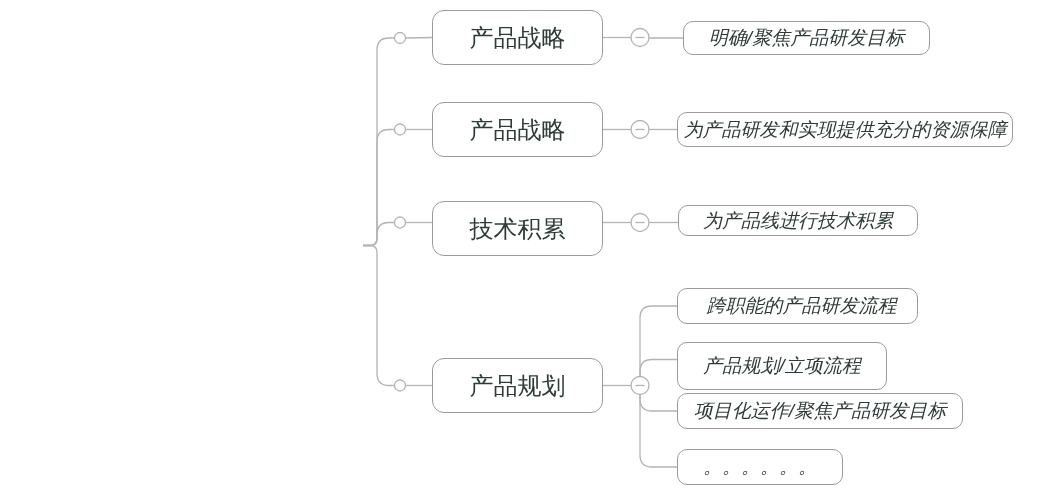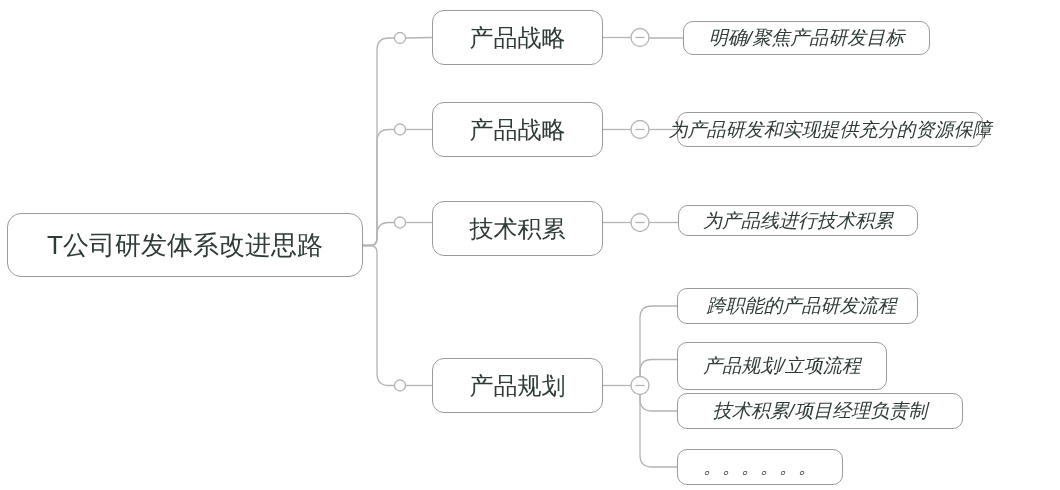--- a/index.html
+++ b/index.html
@@ -90,34 +90,33 @@
       <line x1="649" y1="129.5" x2="677" y2="129.5"></line>
       <line x1="649" y1="222.5" x2="678" y2="222.5"></line>
 
       <path d="M 640 376.5 V 318 Q 640 306 652 306 H 677"></path>
       <path d="M 640 376.5 V 371.5 Q 640 359.5 652 359.5 H 677"></path>
       <path d="M 640 394.5 V 399 Q 640 411 652 411 H 677"></path>
       <path d="M 640 394.5 V 455 Q 640 467 652 467 H 677"></path>
     </g>
   </svg>
 
-  <div class="node root">T公司研发体系改进思路</div>
 
   <div class="node topic" style="top:10px;">产品战略</div>
   <div class="node topic" style="top:102px;">产品战略</div>
   <div class="node topic" style="top:201px;">技术积累</div>
   <div class="node topic" style="top:358px;">产品规划</div>
 
   <div class="node leaf" style="left:683px; top:21px;  width:247px; height:34px;">明确/聚焦产品研发目标</div>
 
-  <div class="node leaf" style="left:677px; top:112px; width:306px; height:35px;">为产品研发和实现提供充分的资源保障</div>
+  <div class="node leaf" style="left:677px; top:112px; width:336px; height:35px;">为产品研发和实现提供充分的资源保障</div>
 
   <div class="node leaf" style="left:678px; top:205px; width:240px; height:31px;">为产品线进行技术积累</div>
 
   <div class="node leaf" style="left:677px; top:288px; width:241px; height:36px;padding-left:8px;">跨职能的产品研发流程</div>
 
   <div class="node leaf" style="left:677px; top:342px; width:210px; height:48px;">产品规划/立项流程</div>
 
-  <div class="node leaf" style="left:677px; top:393px; width:286px; height:36px;">技术积累/项目经理负责制</div>
+  <div class="node leaf" style="left:677px; top:393px; width:286px; height:36px;">项目化运作/聚焦产品研发目标</div>
 
   <div class="node leaf" style="left:677px; top:449px; width:166px; height:36px;">。。。。。。</div>
 
 </div>
 
 </body></html>

